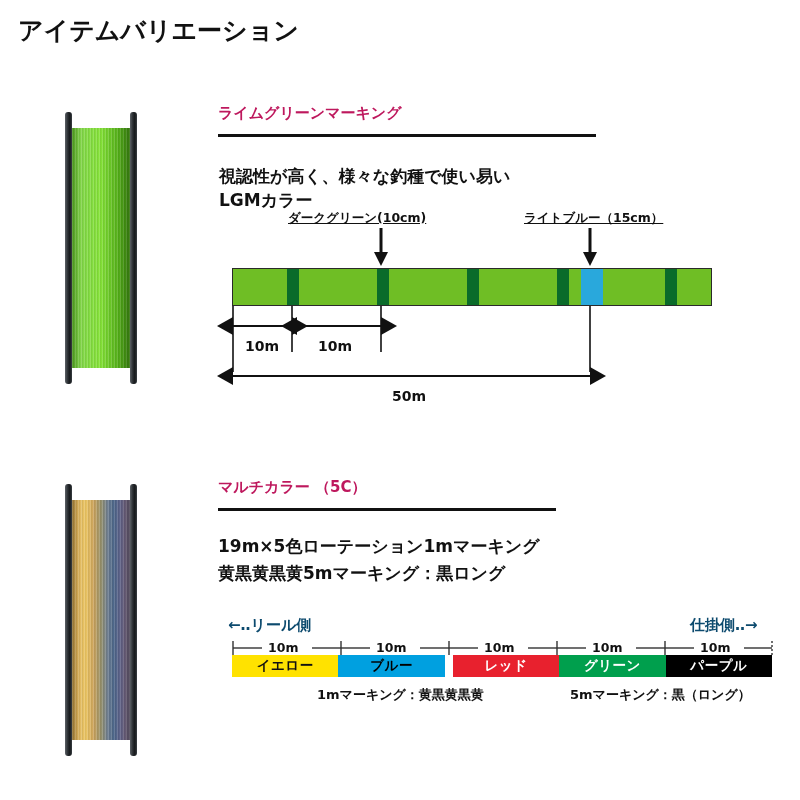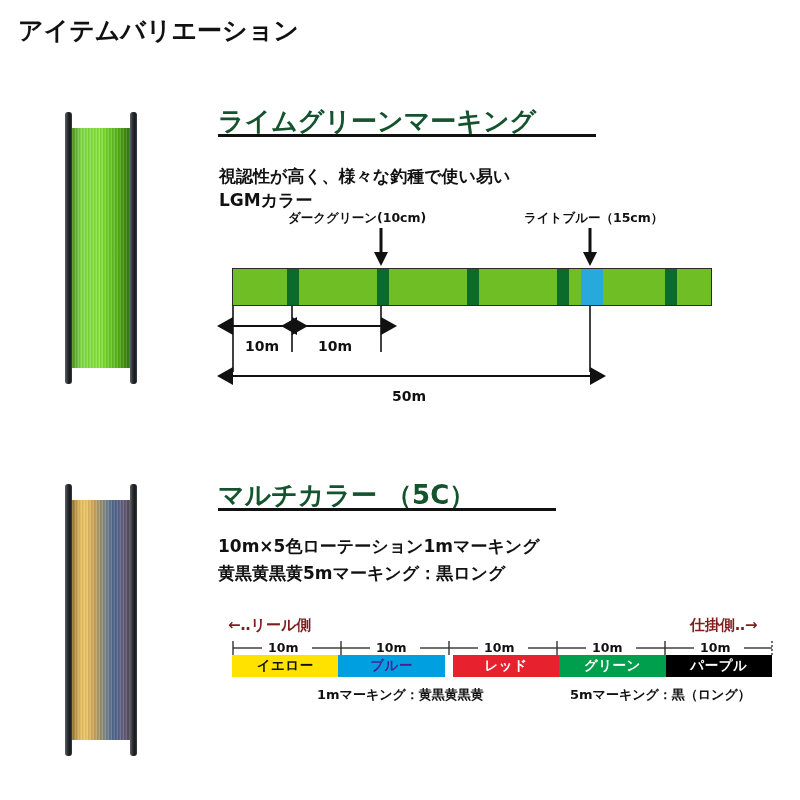--- a/index.html
+++ b/index.html
@@ -97,23 +97,23 @@
       #6e7f92 60%,
       #4f6c93 70%,
       #6b6f9b 80%,
       #7e6f8e 88%,
       #5a5668 100%);
   }
 
   
   .section-head {
     position: absolute;
-    font-size: 26px;
-    font-weight: bold;
-    color: #14532d;
+    font-size: 15px;
+    font-weight: bold;
+    color: #be185d;
     white-space: nowrap;
     padding-bottom: 3px;
   }
   .section-rule {
     position: absolute;
     height: 3px;
     background: #111111;
   }
   .section-desc {
     position: absolute;
@@ -133,20 +133,21 @@
     width: 800px;
     height: 800px;
     pointer-events: none;
   }
   .callout-label {
     position: absolute;
     font-size: 12.5px;
     font-weight: bold;
     color: #111111;
     white-space: nowrap;
+    text-decoration: underline;
   }
   #lgm-bar {
     position: absolute;
     left: 232px;
     top: 268px;
     width: 480px;
     height: 38px;
     background: #6fbe25;
     border: 1.5px solid #2a2a2a;
     box-sizing: border-box;
@@ -184,21 +185,21 @@
     font-weight: bold;
     display: flex;
     align-items: center;
     justify-content: center;
     letter-spacing: 0.5px;
   }
   .side-label {
     position: absolute;
     font-size: 15px;
     font-weight: bold;
-    color: #7f1d1d;
+    color: #0c4a6e;
     white-space: nowrap;
   }
   .mc-dim-text {
     position: absolute;
     font-size: 12.5px;
     font-weight: bold;
     color: #111111;
     white-space: nowrap;
   }
   .mc-caption {
@@ -288,21 +289,21 @@
   <div class="flange left"></div>
   <div class="winding"></div>
   <div class="strands"></div>
   <div class="sheen"></div>
   <div class="flange right"></div>
 </div>
 
 <div class="section-head" style="left:218px; top:478px;">マルチカラー （5C）</div>
 <div class="section-rule" style="left:218px; top:508px; width:338px;"></div>
 
-<div class="section-desc" style="left:218px; top:518px;">10m×5色ローテーション1mマーキング</div>
+<div class="section-desc" style="left:218px; top:518px;">19m×5色ローテーション1mマーキング</div>
 <div class="section-desc" style="left:218px; top:545px;">黄黒黄黒黄5mマーキング：黒ロング</div>
 
 <div class="side-label" style="left:228px; top:616px;">←‥リール側</div>
 <div class="side-label" style="left:690px; top:616px;">仕掛側‥→</div>
 
 <svg width="800" height="800" viewBox="0 0 800 800" style="position:absolute; left:0; top:0; pointer-events:none;">
   <g stroke="#333333" stroke-width="1.4">
     <line x1="233" y1="641" x2="233" y2="655"></line>
     <line x1="341" y1="641" x2="341" y2="655"></line>
     <line x1="449" y1="641" x2="449" y2="655"></line>
@@ -325,20 +326,20 @@
 </svg>
 
 <div class="mc-dim-text" style="left:268px; top:640px;">10m</div>
 <div class="mc-dim-text" style="left:376px; top:640px;">10m</div>
 <div class="mc-dim-text" style="left:484px; top:640px;">10m</div>
 <div class="mc-dim-text" style="left:592px; top:640px;">10m</div>
 <div class="mc-dim-text" style="left:700px; top:640px;">10m</div>
 
 <div id="mc-bar">
   <div class="mc-seg" style="flex:1; background:#ffe200; color:#111111;">イエロー</div>
-  <div class="mc-seg" style="flex:1; background:#00a0e0; color:#4c1d95;">ブルー</div>
+  <div class="mc-seg" style="flex:1; background:#00a0e0; color:#000000;">ブルー</div>
   <div class="mc-seg" style="flex:1; background:#e8212e; color:#ffffff;margin-left:8px;">レッド</div>
   <div class="mc-seg" style="flex:1; background:#009f4d; color:#ffffff;">グリーン</div>
   <div class="mc-seg" style="flex:1; background:#000000; color:#ffffff;">パープル</div>
 </div>
 
 <div class="mc-caption" style="left:317px; top:686px;">1mマーキング：黄黒黄黒黄</div>
 <div class="mc-caption" style="left:570px; top:686px;">5mマーキング：黒（ロング）</div>
 
 </body></html>

